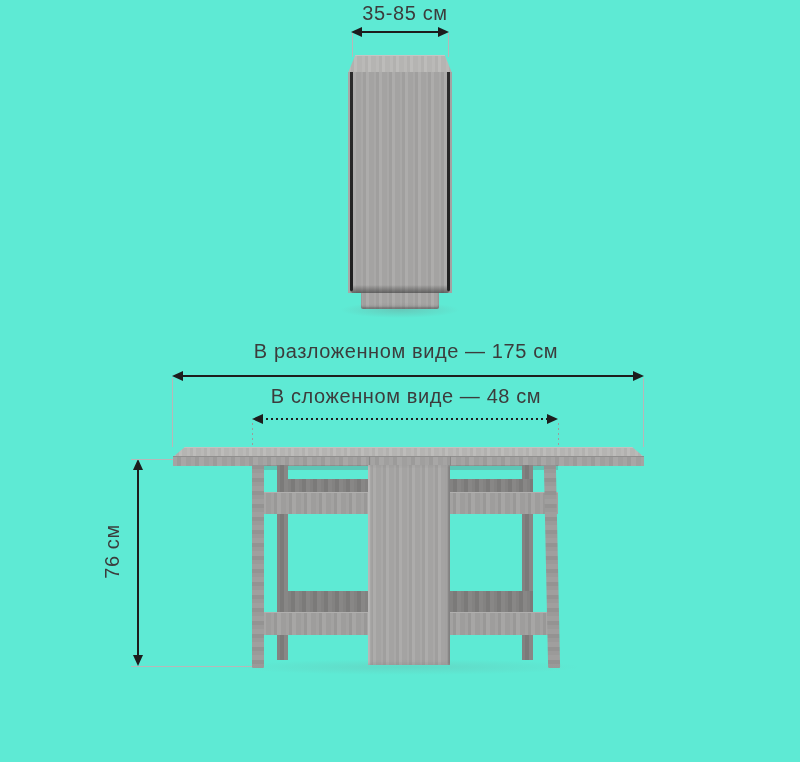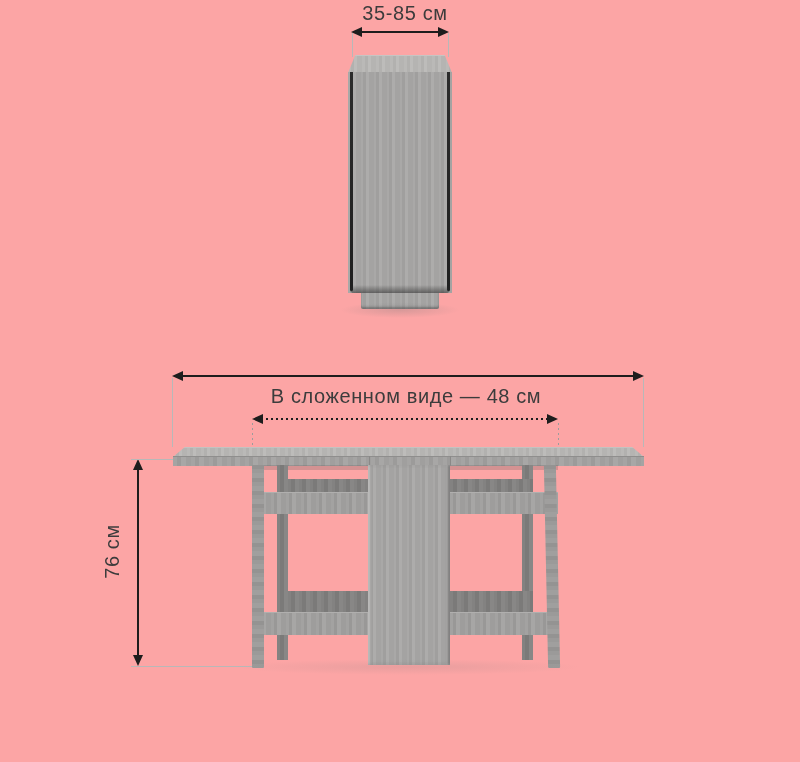--- a/index.html
+++ b/index.html
@@ -1,17 +1,17 @@
 <!DOCTYPE html>
 <html><head>
 <meta charset="utf-8">
 <style>
   html,body{margin:0;padding:0;background:#fff;}
   #canvas{
-    position:relative;width:800px;height:762px;background:#fca5a5;overflow:hidden;
+    position:relative;width:800px;height:762px;background:#5eead4;overflow:hidden;
     font-family:"Liberation Sans","DejaVu Sans",sans-serif;color:#3c3c3c;
   }
   .abs{position:absolute;}
   .lbl{
     position:absolute;font-size:20px;letter-spacing:.6px;color:#3c3c3c;
     white-space:nowrap;text-align:center;
   }
   
   .grain-top{
     background:repeating-linear-gradient(90deg,#bab9b7 0 3px,#b2b1af 3px 6px,#bdbcba 6px 9px,#b5b4b2 9px 14px);
@@ -66,20 +66,21 @@
 
     <div class="abs grain-mid" style="left:0;top:17px;width:104px;height:221px;"></div>
     <div class="abs" style="left:2px;top:17px;width:3px;height:219px;background:linear-gradient(180deg,#2c2c2c,#1f1f1f);border-radius:0 0 2px 2px;"></div>
     <div class="abs" style="left:99px;top:17px;width:3px;height:219px;background:linear-gradient(180deg,#2c2c2c,#1f1f1f);border-radius:0 0 2px 2px;"></div>
     <div class="abs" style="left:2px;top:230px;width:100px;height:8px;background:linear-gradient(180deg,rgba(40,40,40,0),rgba(40,40,40,.55));border-radius:0 0 4px 4px;"></div>
 
     <div class="abs grain-mid" style="left:13px;top:238px;width:78px;height:16px;border-radius:0 0 2px 2px;box-shadow:inset 0 -2px 2px rgba(70,70,70,.5);"></div>
     <div class="shadow" style="left:-8px;top:247px;width:120px;height:16px;"></div>
   </div>
 
+  <div class="lbl" style="left:206px;top:340px;width:400px;">В разложенном виде — 175 см</div>
   <div class="dim-line-h" style="left:176px;top:375px;width:464px;"></div>
   <div class="ah ah-left" style="left:172px;top:371px;"></div>
   <div class="ah ah-right" style="left:633px;top:371px;"></div>
   <div class="ext" style="left:172px;top:378px;width:1px;height:69px;"></div>
   <div class="ext" style="left:643px;top:378px;width:1px;height:69px;"></div>
 
   <div class="lbl" style="left:206px;top:385px;width:400px;">В сложенном виде — 48 см</div>
   <div class="dim-dotted-h" style="left:256px;top:418px;width:298px;"></div>
   <div class="ah ah-left" style="left:252px;top:414px;"></div>
   <div class="ah ah-right" style="left:547px;top:414px;"></div>

